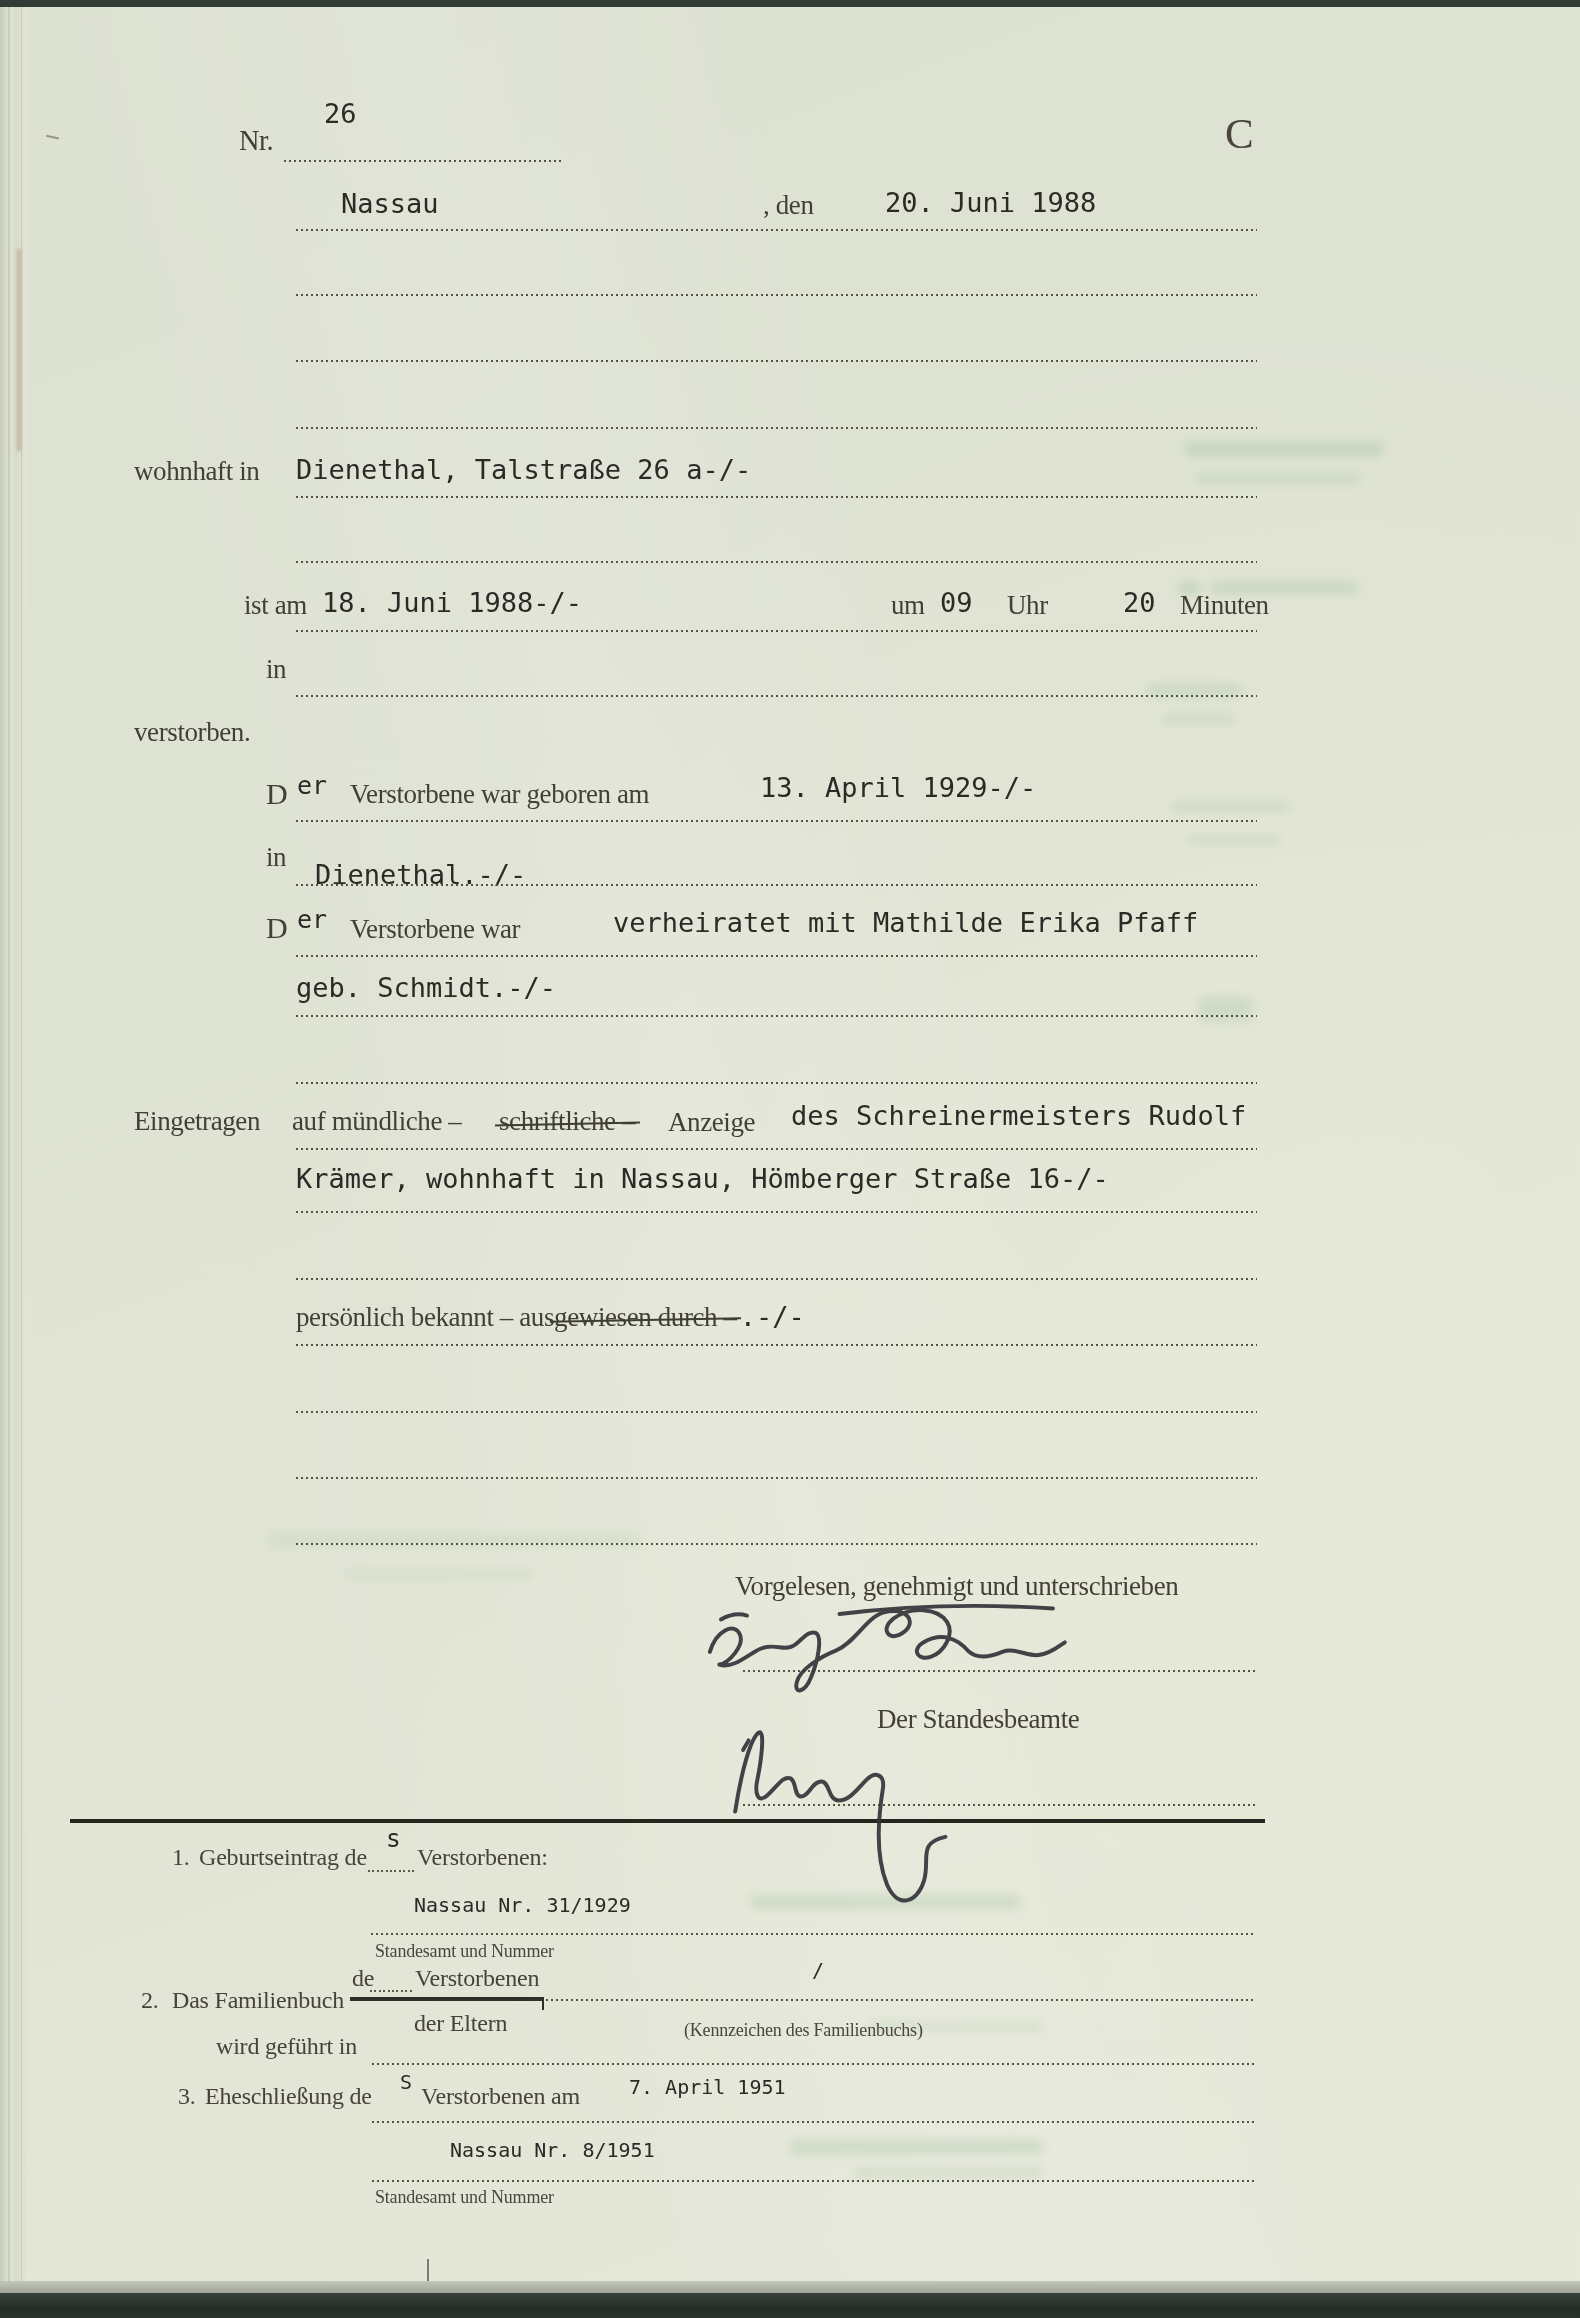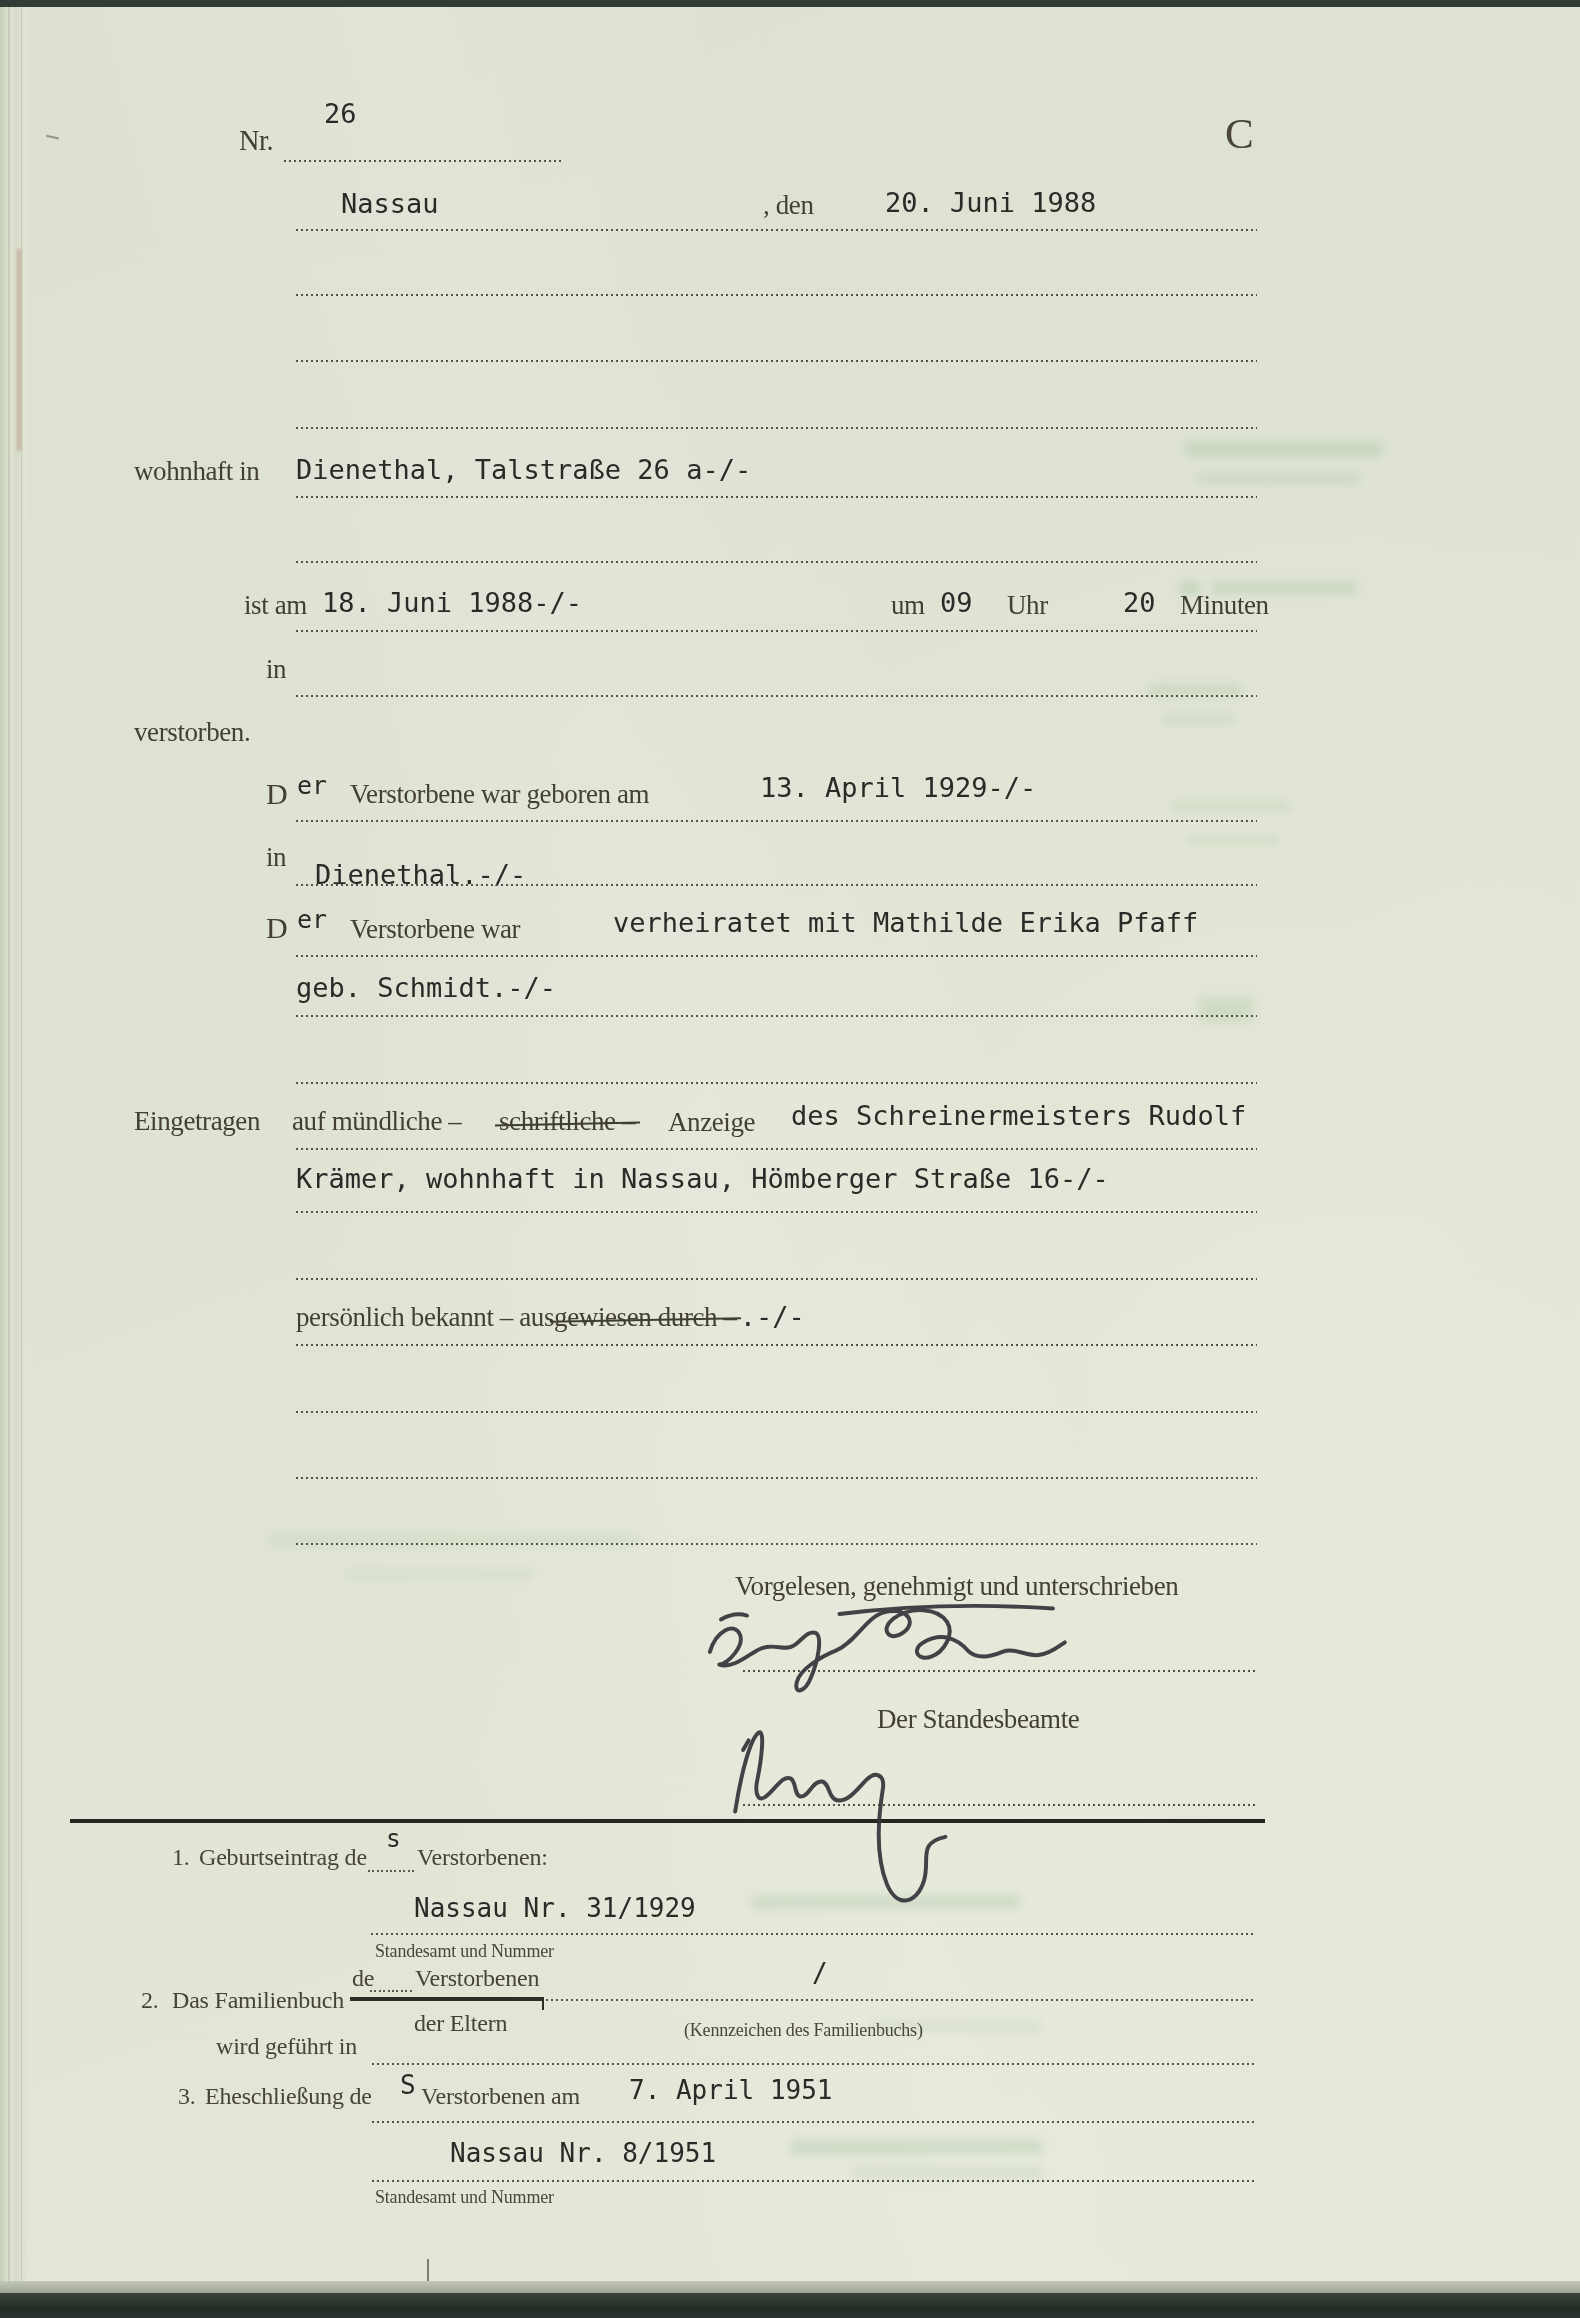--- a/index.html
+++ b/index.html
@@ -7,21 +7,21 @@
        font-family:"Liberation Serif", serif;
        background:#dde2d0;}
   .page{position:absolute;inset:0;
         background:
           radial-gradient(ellipse at 82% 60%, rgba(238,238,220,.35) 0%, rgba(238,238,220,0) 55%),
           linear-gradient(75deg, rgba(255,255,255,0) 30%, rgba(255,255,255,.10) 46%, rgba(255,255,255,0) 62%),
           linear-gradient(160deg,#dce1d1 0%,#dfe3d4 40%,#e3e6d7 75%,#e6e8da 100%);}
   .abs{position:absolute;white-space:nowrap;}
   .serif{font-family:"Liberation Serif", serif;color:#433f35;font-size:27px;letter-spacing:-0.4px;}
   .mono{font-family:"DejaVu Sans Mono", monospace;color:#2a2a27;font-size:27px;}
-  .mono-sm{font-family:"DejaVu Sans Mono", monospace;color:#2a2a27;font-size:26px;}
+  .mono-sm{font-family:"DejaVu Sans Mono", monospace;color:#2a2a27;font-size:20px;}
   .serif-sm{font-family:"Liberation Serif", serif;color:#47433a;font-size:24px;letter-spacing:-0.2px;}
   .serif-xs{font-family:"Liberation Serif", serif;color:#4a463c;font-size:18px;letter-spacing:-0.2px;}
   .dots{position:absolute;height:2.4px;
         background-image:repeating-linear-gradient(90deg, rgba(78,75,62,.95) 0 2.1px, rgba(78,75,62,0) 2.1px 5px);}
   .minidots{position:absolute;height:2.4px;
         background-image:repeating-linear-gradient(90deg, rgba(78,75,62,.9) 0 1.9px, rgba(78,75,62,0) 1.9px 4.4px);}
   .struck{position:relative;display:inline-block;}
   .struck::after{content:"";position:absolute;left:-4px;right:-4.7px;top:54%;height:2.4px;
                  background:#403d33;transform:rotate(-1.1deg);}
   .rule{position:absolute;background:#26251f;}

